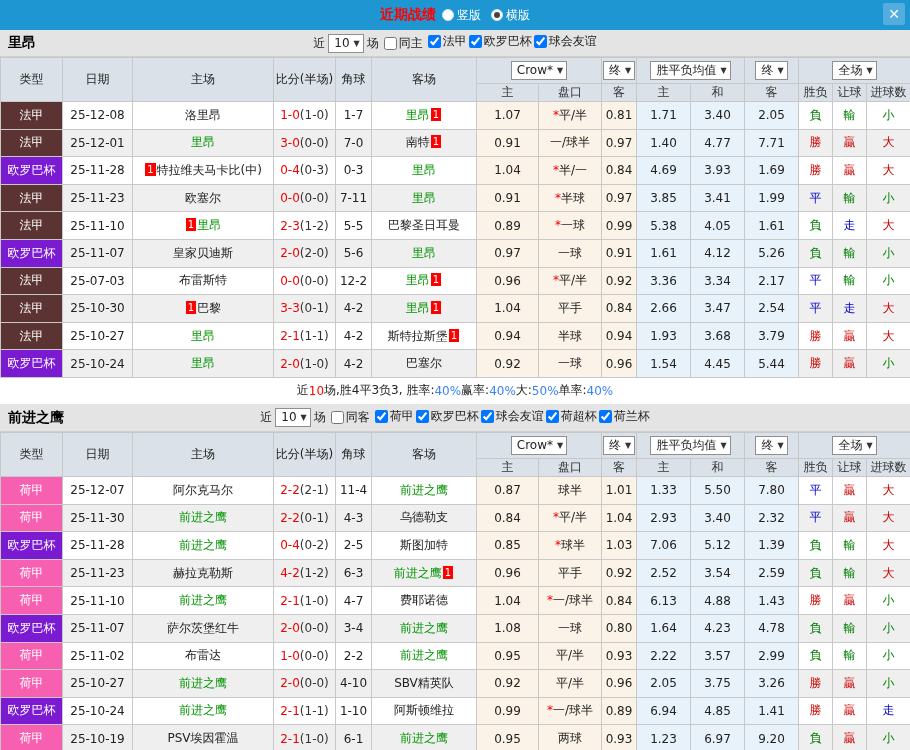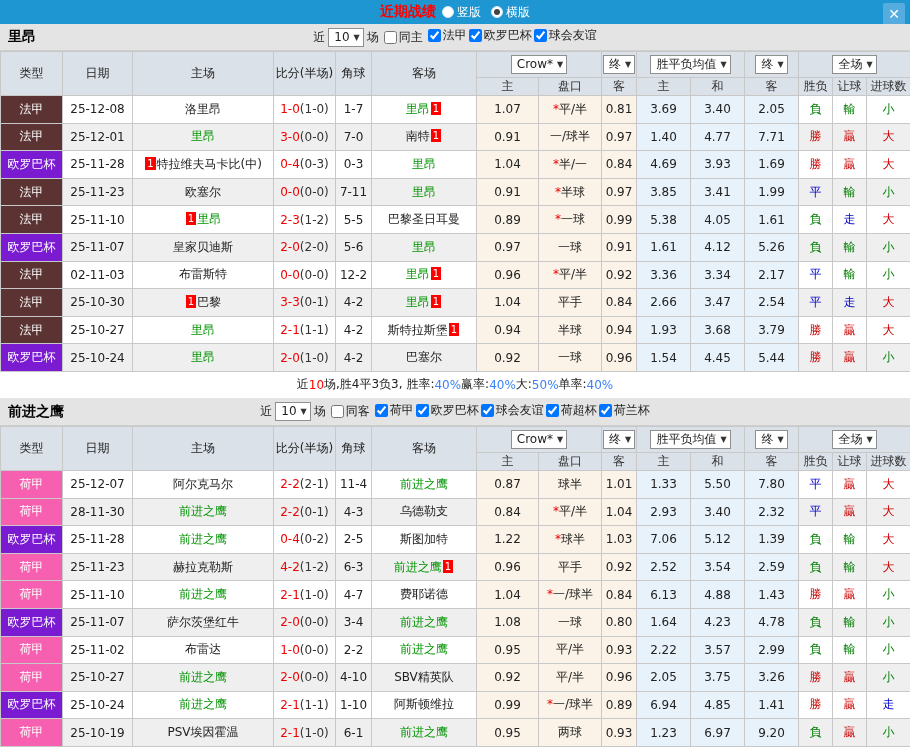--- a/index.html
+++ b/index.html
@@ -1,20 +1,20 @@
 <!DOCTYPE html>
 <html><head>
 <meta charset="utf-8">
 <style>
   * { box-sizing: border-box; margin: 0; padding: 0; }
   html,body { width:910px; height:750px; overflow:hidden; background:#fff;
     font-family:"DejaVu Sans","Liberation Sans",sans-serif; font-size:12px; color:#222; }
 
   
-  .titlebar{ position:relative; height:24px; background:#1E96D2; display:flex;
+  .titlebar{ position:relative; height:30px; background:#1E96D2; display:flex;
     align-items:center; justify-content:center; }
   .titlebar .title{ color:#FF0000; font-weight:bold; font-size:14px; margin-right:6px; }
   .radio-group{ display:flex; align-items:flex-end; gap:10px; }
   .radio-opt{ display:inline-flex; align-items:center; gap:3px; color:#fff; cursor:pointer; }
   .radio{ width:12px; height:12px; border-radius:50%; background:#fff; display:inline-block;
     border:1px solid #cfe6f5; }
   .radio.checked{ display:inline-flex; align-items:center; justify-content:center; }
   .radio.checked::after{ content:""; width:6px; height:6px; border-radius:50%; background:#444; }
   .close-btn{ position:absolute; right:5px; top:3px; width:22px; height:22px; background:#54ACDF;
     color:#fff; font-weight:bold; font-size:14px; display:flex; align-items:center;
@@ -161,21 +161,21 @@
     </td>
     <td>1-7</td>
     <td>
       <span class="tm tm-g">里昂</span><span class="badge">1</span>
     </td>
     <td class="odds">1.07</td>
     <td class="odds">
       <span class="star">*</span><span>平/半</span>
     </td>
     <td class="odds">0.81</td>
-    <td class="avg">3.69</td>
+    <td class="avg">1.71</td>
     <td class="avg">3.40</td>
     <td class="avg">2.05</td>
     <td class="c-grn">負</td>
     <td class="c-grn">輸</td>
     <td class="c-grn">小</td>
   </tr>
       <tr class="row">
     <td class="type bg-fr">法甲</td>
     <td>25-12-01</td>
     <td>
@@ -295,21 +295,21 @@
     <td class="odds">0.91</td>
     <td class="avg">1.61</td>
     <td class="avg">4.12</td>
     <td class="avg">5.26</td>
     <td class="c-grn">負</td>
     <td class="c-grn">輸</td>
     <td class="c-grn">小</td>
   </tr>
       <tr class="row">
     <td class="type bg-fr">法甲</td>
-    <td>02-11-03</td>
+    <td>25-07-03</td>
     <td>
       <span class="tm">布雷斯特</span>
     </td>
     <td>
       <span class="ft">0-0</span><span class="ht">(0-0)</span>
     </td>
     <td>12-2</td>
     <td>
       <span class="tm tm-g">里昂</span><span class="badge">1</span>
     </td>
@@ -508,21 +508,21 @@
     <td class="odds">1.01</td>
     <td class="avg">1.33</td>
     <td class="avg">5.50</td>
     <td class="avg">7.80</td>
     <td class="c-blu">平</td>
     <td class="c-red">贏</td>
     <td class="c-red">大</td>
   </tr>
       <tr class="row">
     <td class="type bg-nl">荷甲</td>
-    <td>28-11-30</td>
+    <td>25-11-30</td>
     <td>
       <span class="tm tm-g">前进之鹰</span>
     </td>
     <td>
       <span class="ft">2-2</span><span class="ht">(0-1)</span>
     </td>
     <td>4-3</td>
     <td>
       <span class="tm">乌德勒支</span>
     </td>
@@ -544,21 +544,21 @@
     <td>
       <span class="tm tm-g">前进之鹰</span>
     </td>
     <td>
       <span class="ft">0-4</span><span class="ht">(0-2)</span>
     </td>
     <td>2-5</td>
     <td>
       <span class="tm">斯图加特</span>
     </td>
-    <td class="odds">1.22</td>
+    <td class="odds">0.85</td>
     <td class="odds">
       <span class="star">*</span><span>球半</span>
     </td>
     <td class="odds">1.03</td>
     <td class="avg">7.06</td>
     <td class="avg">5.12</td>
     <td class="avg">1.39</td>
     <td class="c-grn">負</td>
     <td class="c-grn">輸</td>
     <td class="c-red">大</td>

